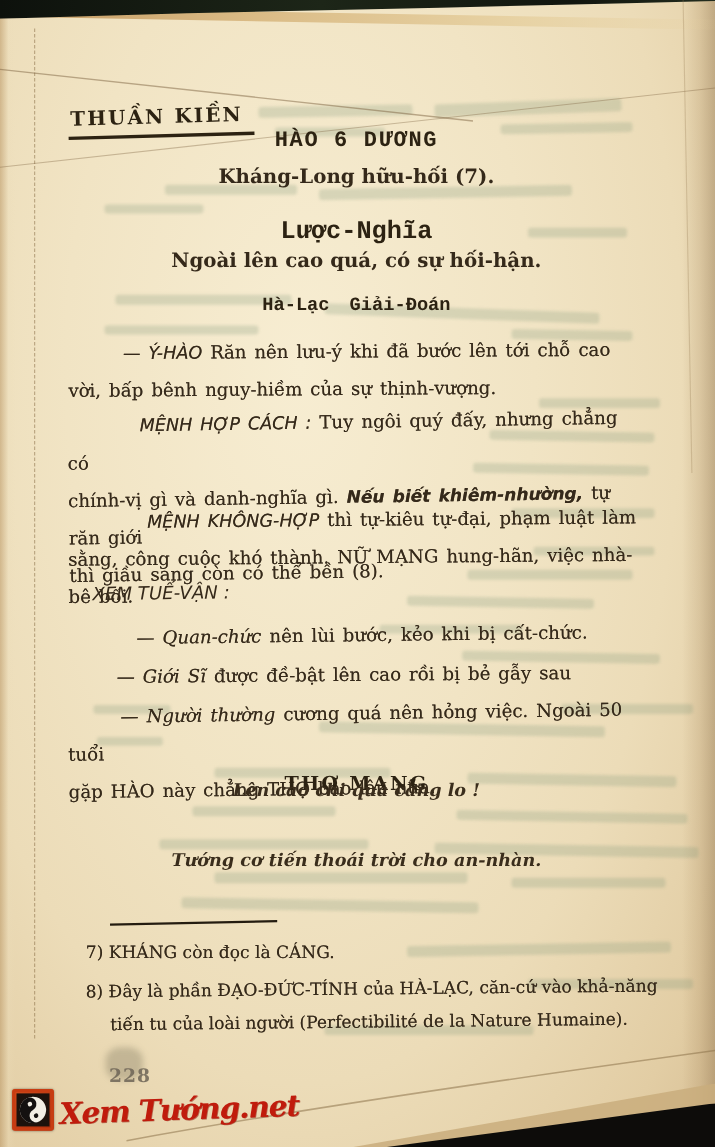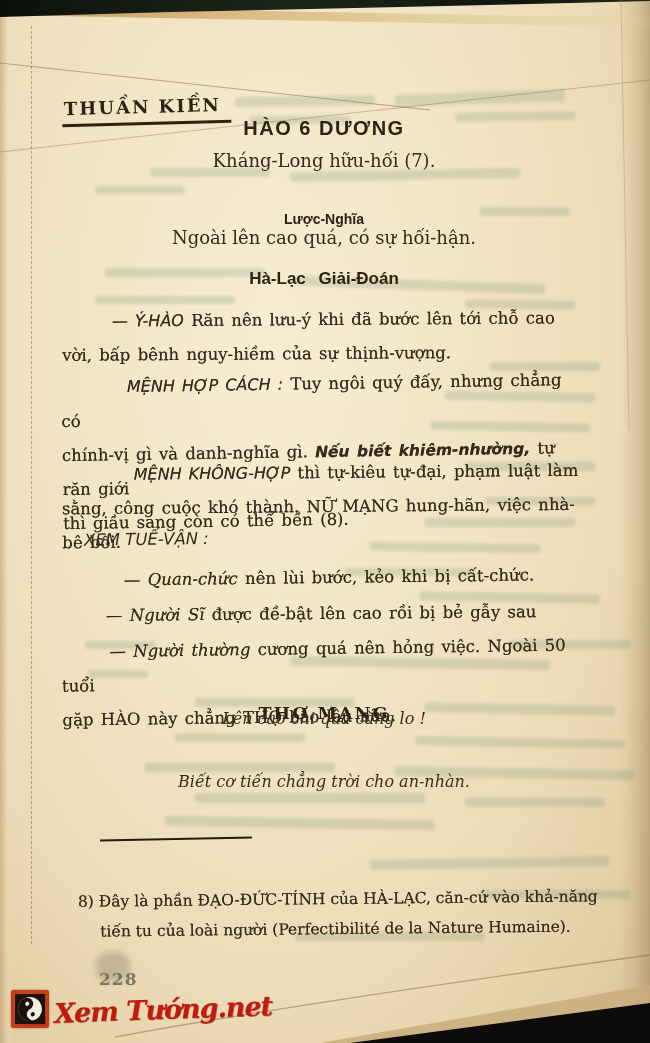--- a/index.html
+++ b/index.html
@@ -28,30 +28,30 @@
   .creases{position:absolute;left:0;top:0;pointer-events:none;}
   .bleed{position:absolute;border-radius:3px;background:rgba(120,147,117,.24);filter:blur(1.4px);}
   .smudge{position:absolute;left:96px;top:952px;width:34px;height:30px;background:rgba(95,88,70,.28);
     filter:blur(3px);border-radius:40%;}
   
   .running-header{position:absolute;left:62px;top:96px;font-weight:bold;font-size:18px;
     letter-spacing:2px;color:#2c2212;border-bottom:3px solid #2c2212;padding:0 10px 5px 2px;
     transform:rotate(-1.6deg);}
   .content{position:absolute;left:62px;top:0;width:524px;}
   .content > *{position:absolute;width:100%;margin:0;}
-  .sans{font-family:Liberation Sans, sans-serif;}
-  .ctr{text-align:center;}
+  .sans{font-family:Liberation Mono, monospace;}
+  .ctr{text-align:center;font-weight:bold;}
   .body-text{font-size:16.5px;line-height:34px;white-space:pre-line;word-spacing:2px;
     text-shadow:0 0 .5px rgba(53,41,26,.75);}
   .lead-caps{font-family:"DejaVu Sans", sans-serif;font-style:italic;font-size:16px;}
   .lead-low{font-style:italic;}
   .em-sans{font-family:"DejaVu Sans", sans-serif;font-style:italic;font-weight:bold;font-size:15.5px;}
   .title{top:117px;font-size:20px;font-weight:bold;letter-spacing:1.5px;color:#2c2212;}
   .subtitle{top:150px;font-size:18px;}
-  .h-luoc{top:211px;font-size:14px;font-weight:bold;color:#2c2212;}
+  .h-luoc{top:197px;font-size:23px;font-weight:bold;color:#2c2212;}
   .t-luoc{top:227px;font-size:18px;}
   .h-halac{top:269px;font-size:17px;font-weight:bold;word-spacing:8px;color:#2c2212;}
   .p-yhao{top:303px;text-indent:50px;transform:rotate(-.4deg);}
   .p-hopcach{top:367px;text-indent:66px;transform:rotate(-.9deg);}
   .p-khonghop{top:456px;text-indent:72px;transform:rotate(-.5deg);}
   .h-tuevan{top:527px;left:22px;font-size:16.5px;transform:rotate(-.8deg);}
   .it-1{top:561px;padding-left:62px;box-sizing:border-box;transform:rotate(-.7deg);}
   .it-2{top:597px;padding-left:44px;box-sizing:border-box;transform:rotate(-.5deg);}
   .it-3{top:632px;text-indent:48px;transform:rotate(-.8deg);}
   .h-tho{top:703px;font-size:17.5px;font-weight:bold;letter-spacing:2px;color:#2c2212;}
@@ -155,31 +155,32 @@
 chính-vị gì và danh-nghĩa gì. </span><span class="em-sans">Nếu biết khiêm-nhường,</span><span> tự răn giới
 thì giầu sang còn có thể bền (8).</span></p>
 
     <p class="p-khonghop body-text"><span class="lead-caps">MỆNH KHÔNG-HỢP</span><span> thì tự-kiêu tự-đại, phạm luật làm
 sằng, công cuộc khó thành. NỮ MẠNG hung-hãn, việc nhà-bê bối.</span></p>
 
     <div class="h-tuevan lead-caps">XEM TUẾ-VẬN :</div>
 
     <p class="it-1 body-text"><span class="lead-low">— Quan-chức</span><span> nên lùi bước, kẻo khi bị cất-chức.</span></p>
 
-    <p class="it-2 body-text"><span class="lead-low">— Người Sĩ</span><span> được đề-bật lên cao rồi bị bẻ gẫy sau</span></p>
+    <p class="it-2 body-text"><span class="lead-low">— Giới Sĩ</span><span> được đề-bật lên cao rồi bị bẻ gẫy sau</span></p>
 
     <p class="it-3 body-text"><span class="lead-low">— Người thường</span><span> cương quá nên hỏng việc. Ngoài 50 tuổi
 gặp HÀO này chẳng THỌ bao lâu nữa.</span></p>
 
     <h2 class="h-tho ctr">THƠ MẠNG</h2>
     <div class="verse v-1 ctr">Lên cao chi quá càng lo !</div>
-    <div class="verse v-2 ctr">Biết cơ tiến chẳng trời cho an-nhàn.</div>
+    <div class="verse v-2 ctr">Tướng cơ tiến thoái trời cho an-nhàn.</div>
   </div>
 
   <div class="fn-rule"></div>
+  <div class="footnote fn-7">7) KHÁNG còn đọc là CÁNG.</div>
   <div class="footnote fn-8">8) Đây là phần ĐẠO-ĐỨC-TÍNH của HÀ-LẠC, căn-cứ vào khả-năng
 tiến tu của loài người (Perfectibilité de la Nature Humaine).</div>
 
   <div class="page-number">228</div>
 
   <div class="watermark">
     <div class="wm-icon">
       <div class="wm-icon-inner">
         <svg viewBox="0 0 24 24" width="26" height="26" style="transform:rotate(-28deg)">
           <circle cx="12" cy="12" r="11" fill="#f2eee4"></circle>

